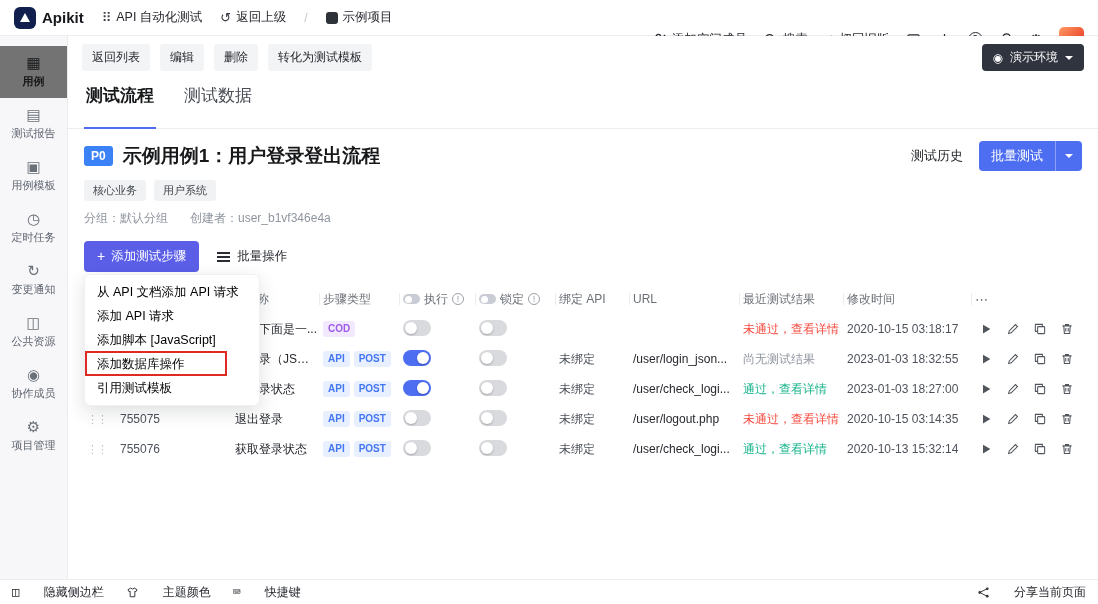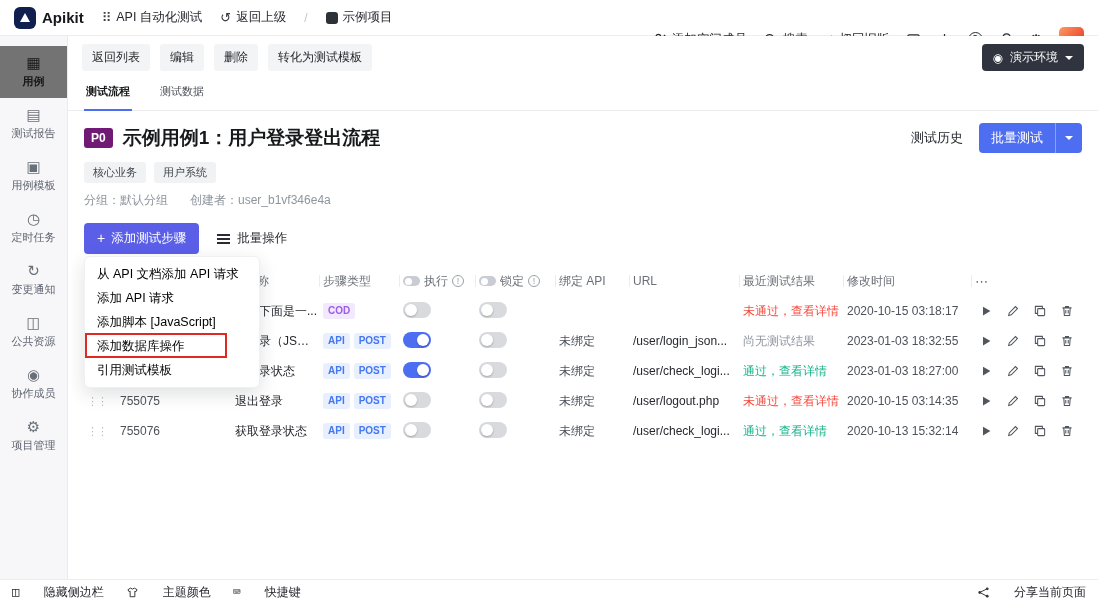--- a/index.html
+++ b/index.html
@@ -53,27 +53,27 @@
   .chip { background:#f3f4f6; border-radius:3px; padding:5px 10px; font-size:12px; color:#26282e; white-space:nowrap; }
   .env { margin-left:auto; background:#30343e; color:#fff; border-radius:4px; padding:5px 11px;
     display:flex; align-items:center; gap:7px; font-size:12px; }
   .env-eye { line-height:1; font-size:12px; }
   .env-eye::after { content:"◉"; }
   .tri-down { width:0; height:0; border-left:4px solid transparent; border-right:4px solid transparent;
     border-top:4px solid #fff; }
 
   
   .tabs { display:flex; gap:26px; padding:0 16px; border-bottom:1px solid #ededf0; }
-  .tab { padding:7px 2px 10px; font-size:11px; color:#4a4d55; }
+  .tab { padding:7px 2px 20px; font-size:17px; color:#4a4d55; }
   .tab.active { color:#17181a; font-weight:700; border-bottom:2px solid #4e6ef2; margin-bottom:-1px; }
 
   
   .content { flex:1; min-width:0; padding:12px 16px; position:relative; }
   .title-row { display:flex; align-items:center; }
-  .p0 { background:#701a75; color:#fff; font-weight:700; font-size:12px; padding:3px 7px; border-radius:3px; }
+  .p0 { background:#3b82f6; color:#fff; font-weight:700; font-size:12px; padding:3px 7px; border-radius:3px; }
   .case-title { font-size:19px; font-weight:700; color:#17181a; margin-left:10px; white-space:nowrap; }
   .title-right { margin-left:auto; display:flex; align-items:center; gap:16px; }
   .history { font-size:13px; color:#26282e; white-space:nowrap; }
   .batch-btn { background:#4e6ef2; color:#fff; border-radius:4px; display:flex; align-items:center; height:30px; font-size:13px; }
   .batch-label { padding:0 12px; white-space:nowrap; }
   .batch-sep { width:1px; align-self:stretch; background:rgba(255,255,255,.35); }
   .batch-caret { padding:0 9px; display:flex; align-items:center; }
 
   .tag-row { margin-top:9px; display:flex; gap:8px; }
   .tag { background:#f1f2f4; border-radius:3px; padding:3px 9px; font-size:11px; color:#42464e; }

